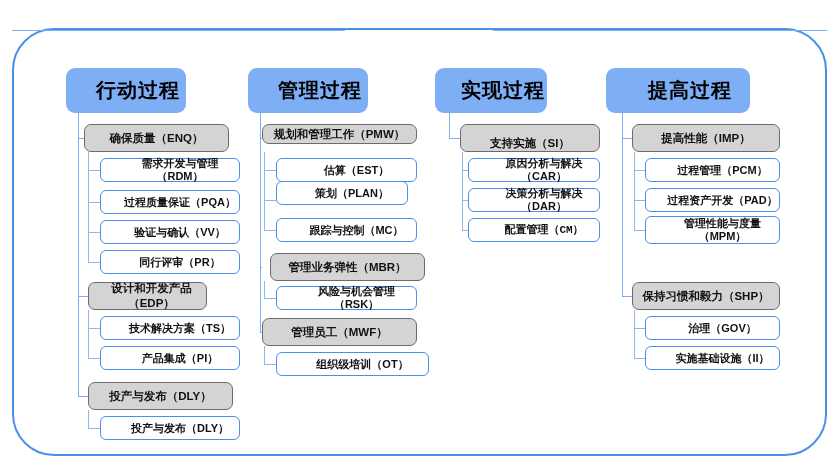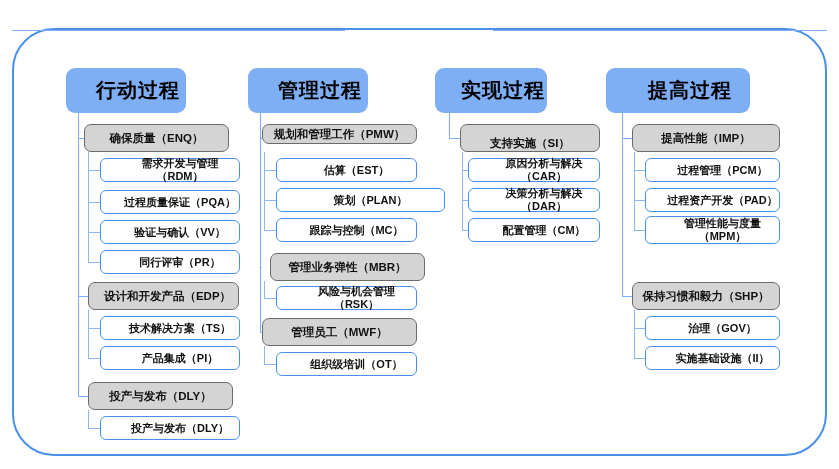--- a/index.html
+++ b/index.html
@@ -153,55 +153,55 @@
       <div class="col-head" style="left: 66px; top: 68px; width: 120px;">
         <span>行动过程</span>
       </div>
       <div class="group-box" style="left: 84px; top: 124px; width: 145px; height: 28px;">
         <span>确保质量（ENQ）</span>
       </div>
       <div class="leaf-box" style="left: 100px; top: 158px; width: 140px; height: 24px;"><span>需求开发与管理（RDM）</span></div>
       <div class="leaf-box" style="left: 100px; top: 190px; width: 140px; height: 24px;"><span>过程质量保证（PQA）</span></div>
       <div class="leaf-box" style="left: 100px; top: 220px; width: 140px; height: 24px;"><span>验证与确认（VV）</span></div>
       <div class="leaf-box" style="left: 100px; top: 250px; width: 140px; height: 24px;"><span>同行评审（PR）</span></div>
-      <div class="group-box" style="left: 88px; top: 282px; width: 151px; height: 28px; padding-left: 8px;">
+      <div class="group-box" style="left: 88px; top: 282px; width: 119px; height: 28px; padding-left: 8px;">
         <span>设计和开发产品（EDP）</span>
       </div>
       <div class="leaf-box" style="left: 100px; top: 316px; width: 140px; height: 24px;"><span>技术解决方案（TS）</span></div>
       <div class="leaf-box" style="left: 100px; top: 346px; width: 140px; height: 24px;"><span>产品集成（PI）</span></div>
       <div class="group-box" style="left: 88px; top: 382px; width: 145px; height: 28px;">
         <span>投产与发布（DLY）</span>
       </div>
       <div class="leaf-box" style="left: 100px; top: 416px; width: 140px; height: 24px;"><span>投产与发布（DLY）</span></div>
       <div class="col-head" style="left: 248px; top: 68px; width: 120px;">
         <span>管理过程</span>
       </div>
       <div class="group-box" style="left: 262px; top: 124px; width: 155px; height: 20px;">
         <span>规划和管理工作（PMW）</span>
       </div>
       <div class="leaf-box" style="left: 276px; top: 158px; width: 141px; height: 24px;"><span>估算（EST）</span></div>
-      <div class="leaf-box" style="left: 276px; top: 188px; width: 169px; height: 24px;"><span>策划（PLAN）</span></div>
+      <div class="leaf-box" style="left: 276px; top: 181px; width: 132px; height: 24px;"><span>策划（PLAN）</span></div>
       <div class="leaf-box" style="left: 276px; top: 218px; width: 141px; height: 24px;"><span>跟踪与控制（MC）</span></div>
       <div class="group-box" style="left: 262px; top: 253px; width: 155px; height: 28px; margin-left: 8px;">
         <span>管理业务弹性（MBR）</span>
       </div>
       <div class="leaf-box" style="left: 276px; top: 286px; width: 141px; height: 24px;"><span>风险与机会管理（RSK）</span></div>
       <div class="group-box" style="left: 262px; top: 318px; width: 155px; height: 28px;">
         <span>管理员工（MWF）</span>
       </div>
-      <div class="leaf-box" style="left: 276px; top: 352px; width: 141px; height: 24px;"><span>组织级培训（OT）</span></div>
+      <div class="leaf-box" style="left: 276px; top: 352px; width: 153px; height: 24px;"><span>组织级培训（OT）</span></div>
       <div class="col-head" style="left: 435px; top: 68px; width: 112px;">
         <span>实现过程</span>
       </div>
       <div class="group-box" style="left: 460px; top: 124px; width: 140px; height: 28px; align-items: flex-end;">
         <span>支持实施（SI）</span>
       </div>
       <div class="leaf-box" style="left: 468px; top: 158px; width: 132px; height: 24px;"><span>原因分析与解决（CAR）</span></div>
       <div class="leaf-box" style="left: 468px; top: 188px; width: 132px; height: 24px;"><span>决策分析与解决（DAR）</span></div>
-      <div class="leaf-box" style="left: 468px; top: 218px; width: 132px; height: 24px;"><span>配置管理（CM）</span></div>
+      <div class="leaf-box" style="left: 468px; top: 218px; width: 132px; height: 24px; font-family: Liberation Mono, monospace;"><span>配置管理（CM）</span></div>
       <div class="col-head" style="left: 606px; top: 68px; width: 144px;">
         <span>提高过程</span>
       </div>
       <div class="group-box" style="left: 632px; top: 124px; width: 148px; height: 28px;">
         <span>提高性能（IMP）</span>
       </div>
       <div class="leaf-box" style="left: 645px; top: 158px; width: 135px; height: 24px;"><span>过程管理（PCM）</span></div>
       <div class="leaf-box" style="left: 645px; top: 188px; width: 135px; height: 24px;"><span>过程资产开发（PAD）</span></div>
       <div class="leaf-box" style="left: 645px; top: 216px; width: 135px; height: 28px;"><span>管理性能与度量
 （MPM）</span></div>

